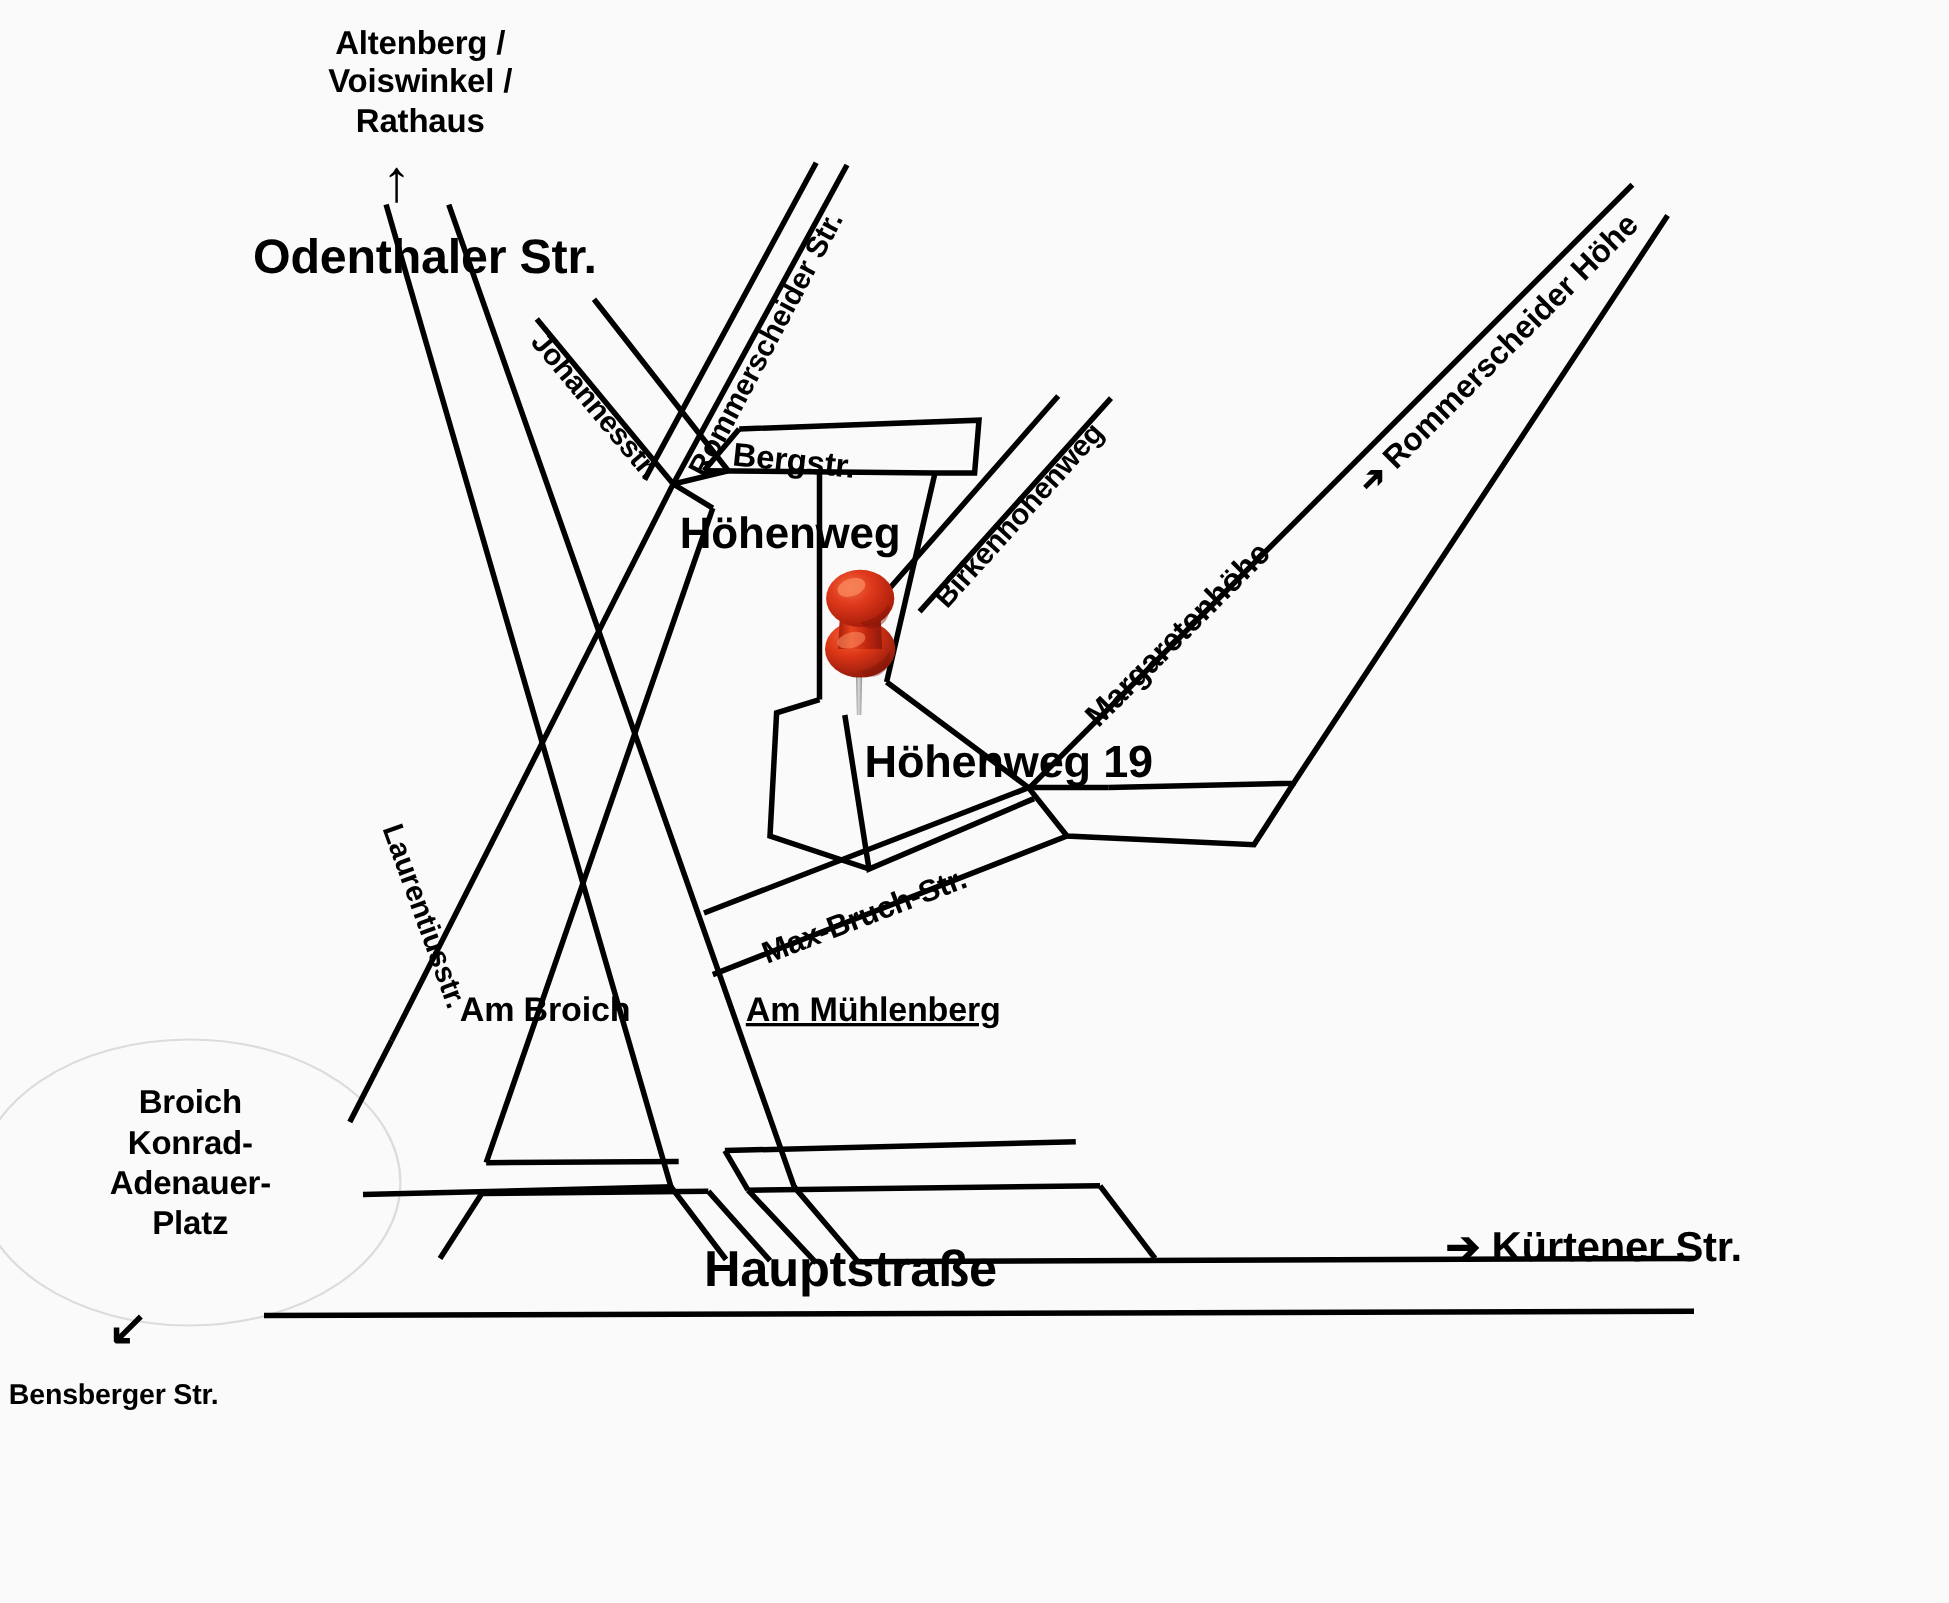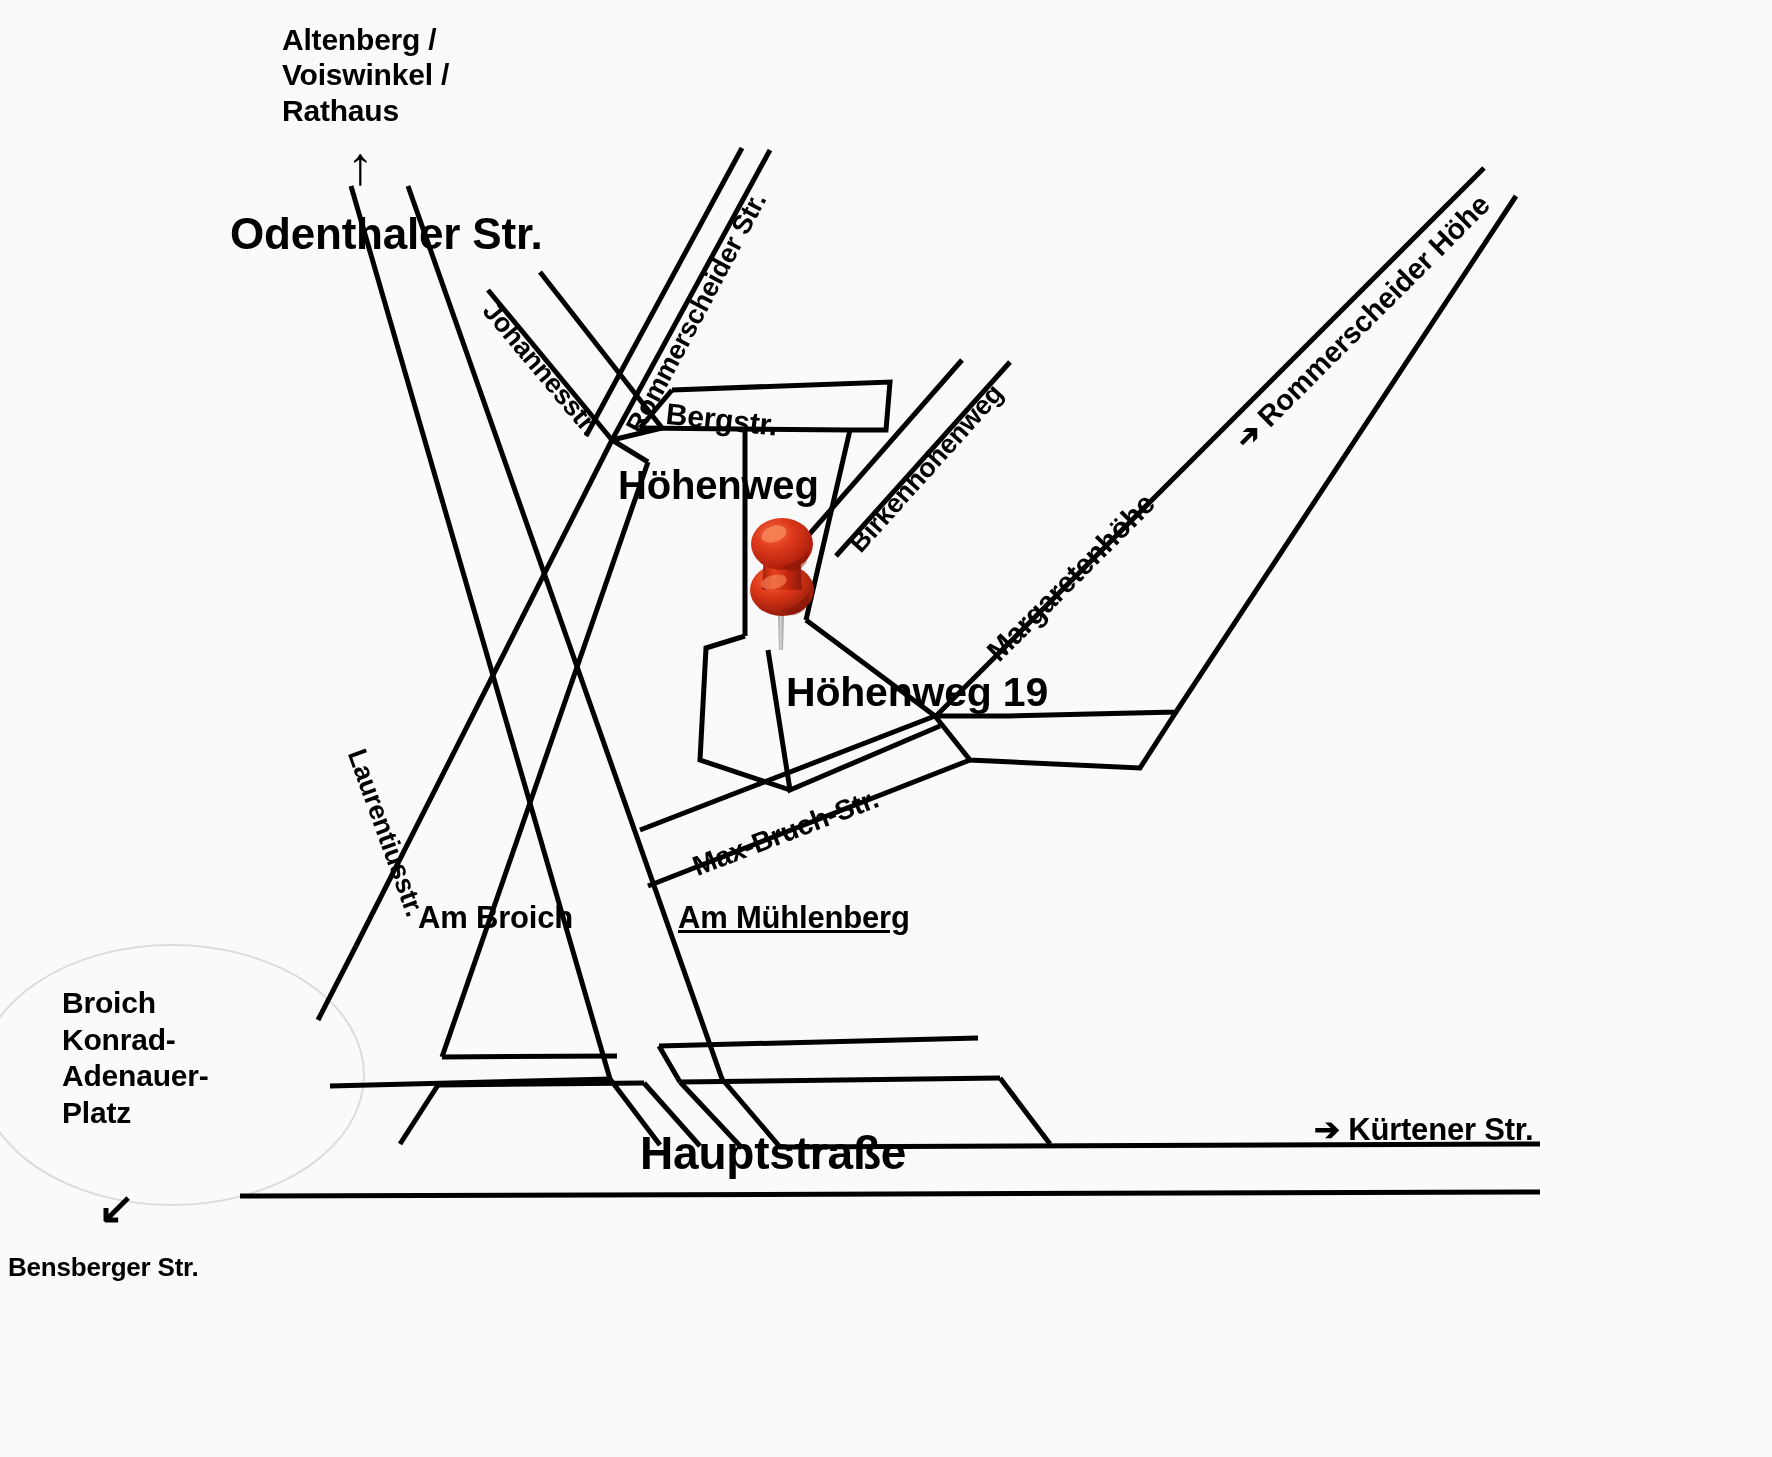--- a/index.html
+++ b/index.html
@@ -24,21 +24,21 @@
   }
   .maplabel {
     position: absolute;
     color: #000000;
     font-family: "Liberation Sans", sans-serif;
     font-weight: bold;
     white-space: nowrap;
     line-height: 1.18;
     letter-spacing: -0.2px;
   }
-  .lbl-center { text-align: left; }
+  .lbl-center { text-align: center; }
   .rot { transform-origin: 0 0; }
   
   #pin-wrap {
     position: absolute;
     width: 96px;
     height: 152px;
   }
   #pin-svg { width: 96px; height: 152px; display: block; }
 </style>
 </head>
@@ -173,21 +173,21 @@
     <div>Broich</div>
     <div>Konrad-</div>
     <div>Adenauer-</div>
     <div>Platz</div>
   </div>
 
   <div class="maplabel" style="left:640px; top:1104px; font-size:46px;margin-top:22px;">
     <span>Hauptstraße</span>
   </div>
 
-  <div class="maplabel" style="left:1314px; top:1112px; font-size:31px;text-align:center;">
+  <div class="maplabel" style="left:1314px; top:1112px; font-size:38px;text-align:center;">
     <span>➔</span>
     <span>Kürtener Str.</span>
   </div>
 
   <div class="maplabel" style="left:98px; top:1186px; font-size:44px; line-height:1;">
     <span>↙</span>
   </div>
 
   <div class="maplabel" style="left:8px; top:1252px; font-size:26px;">
     <span>Bensberger Str.</span>

